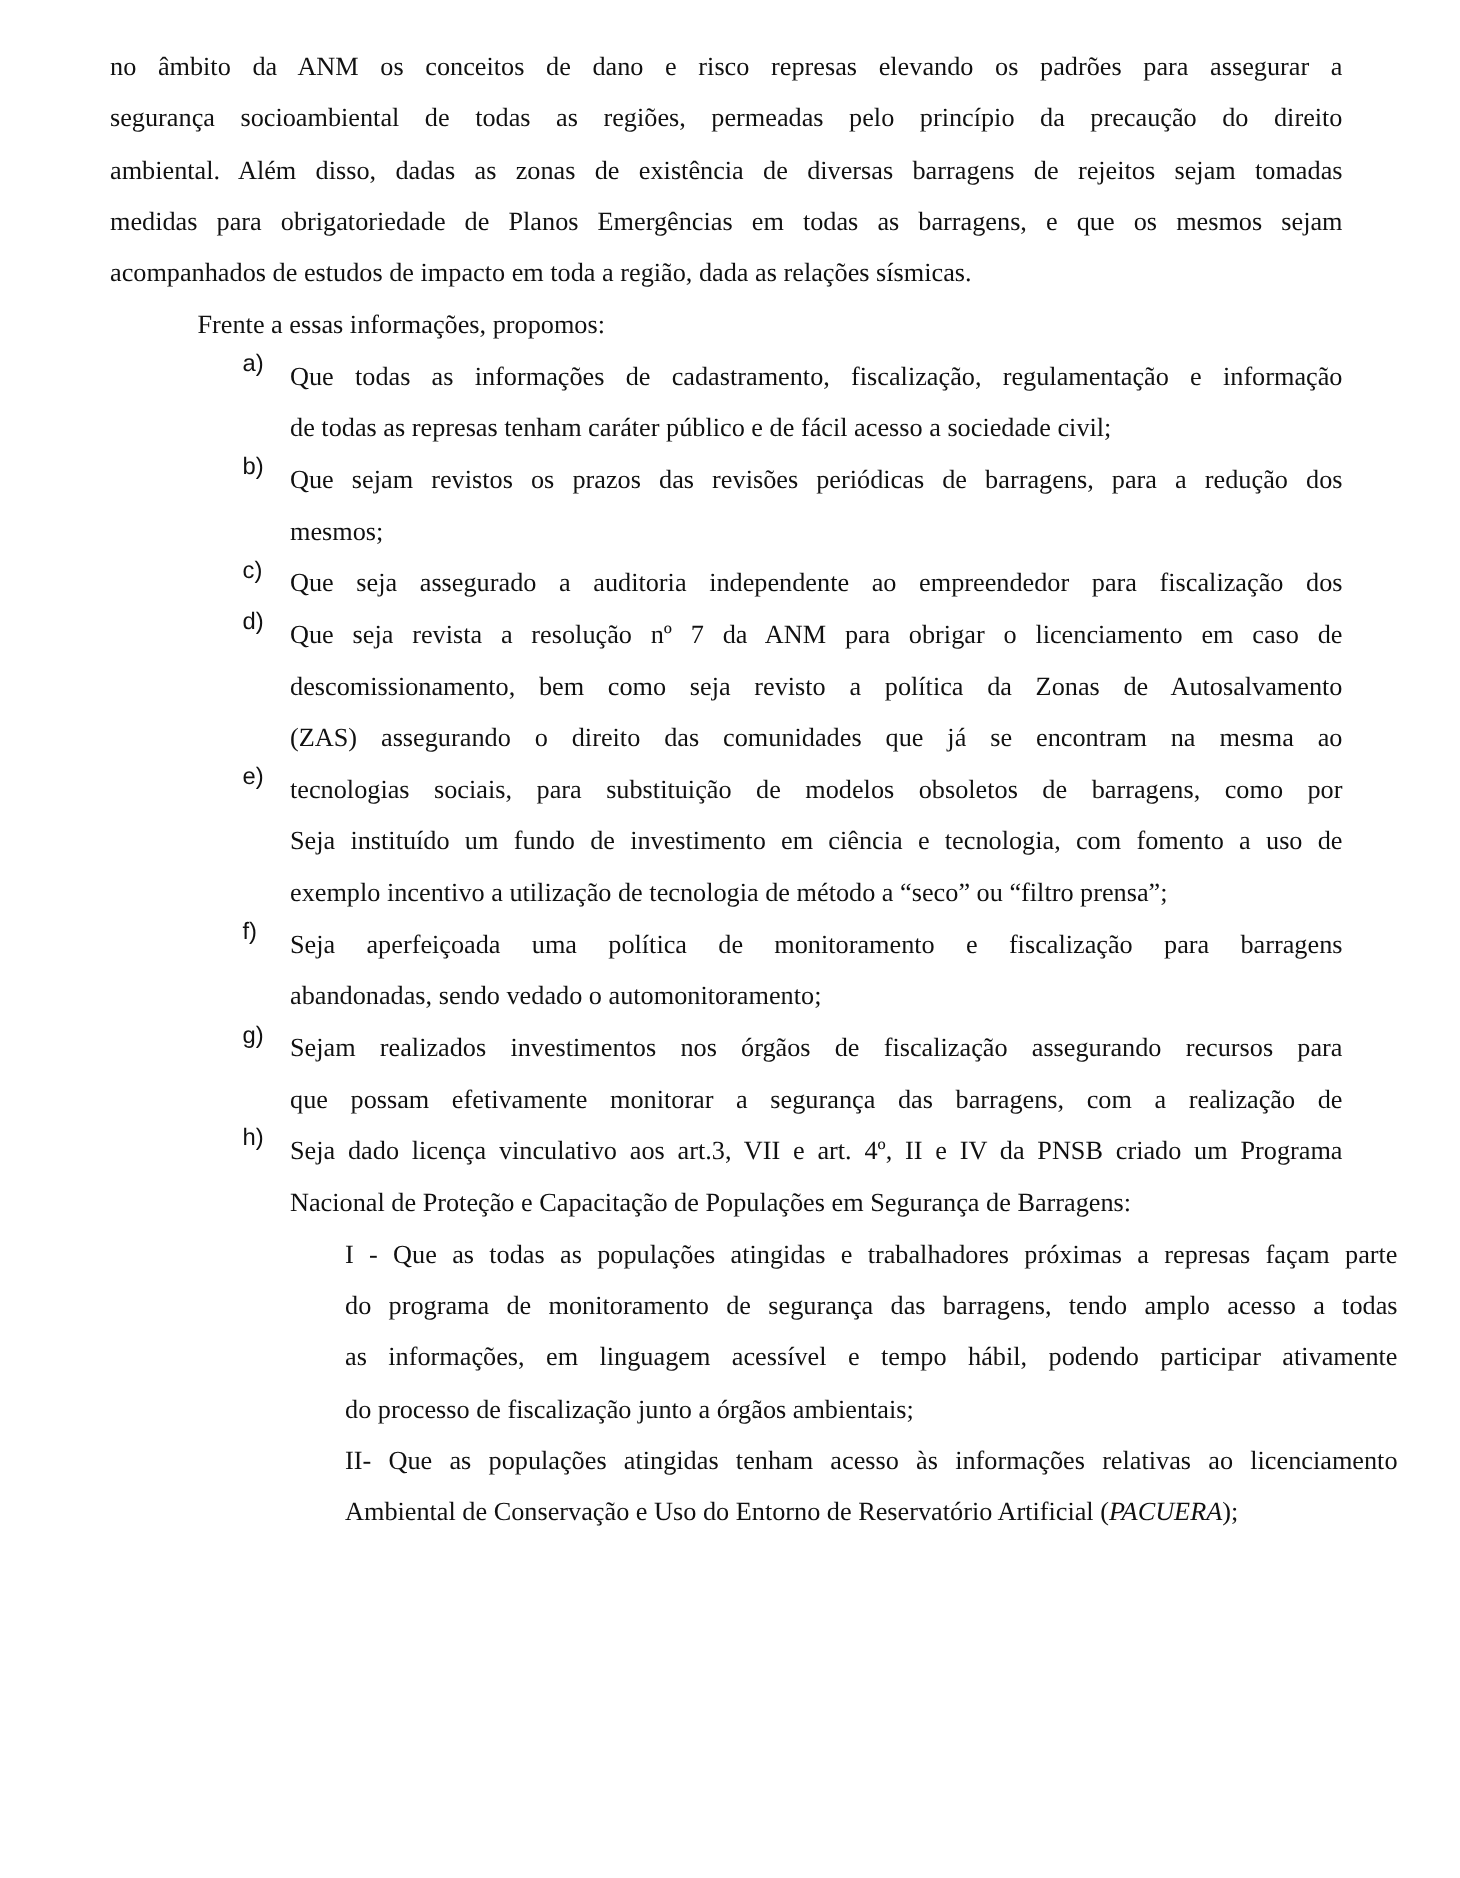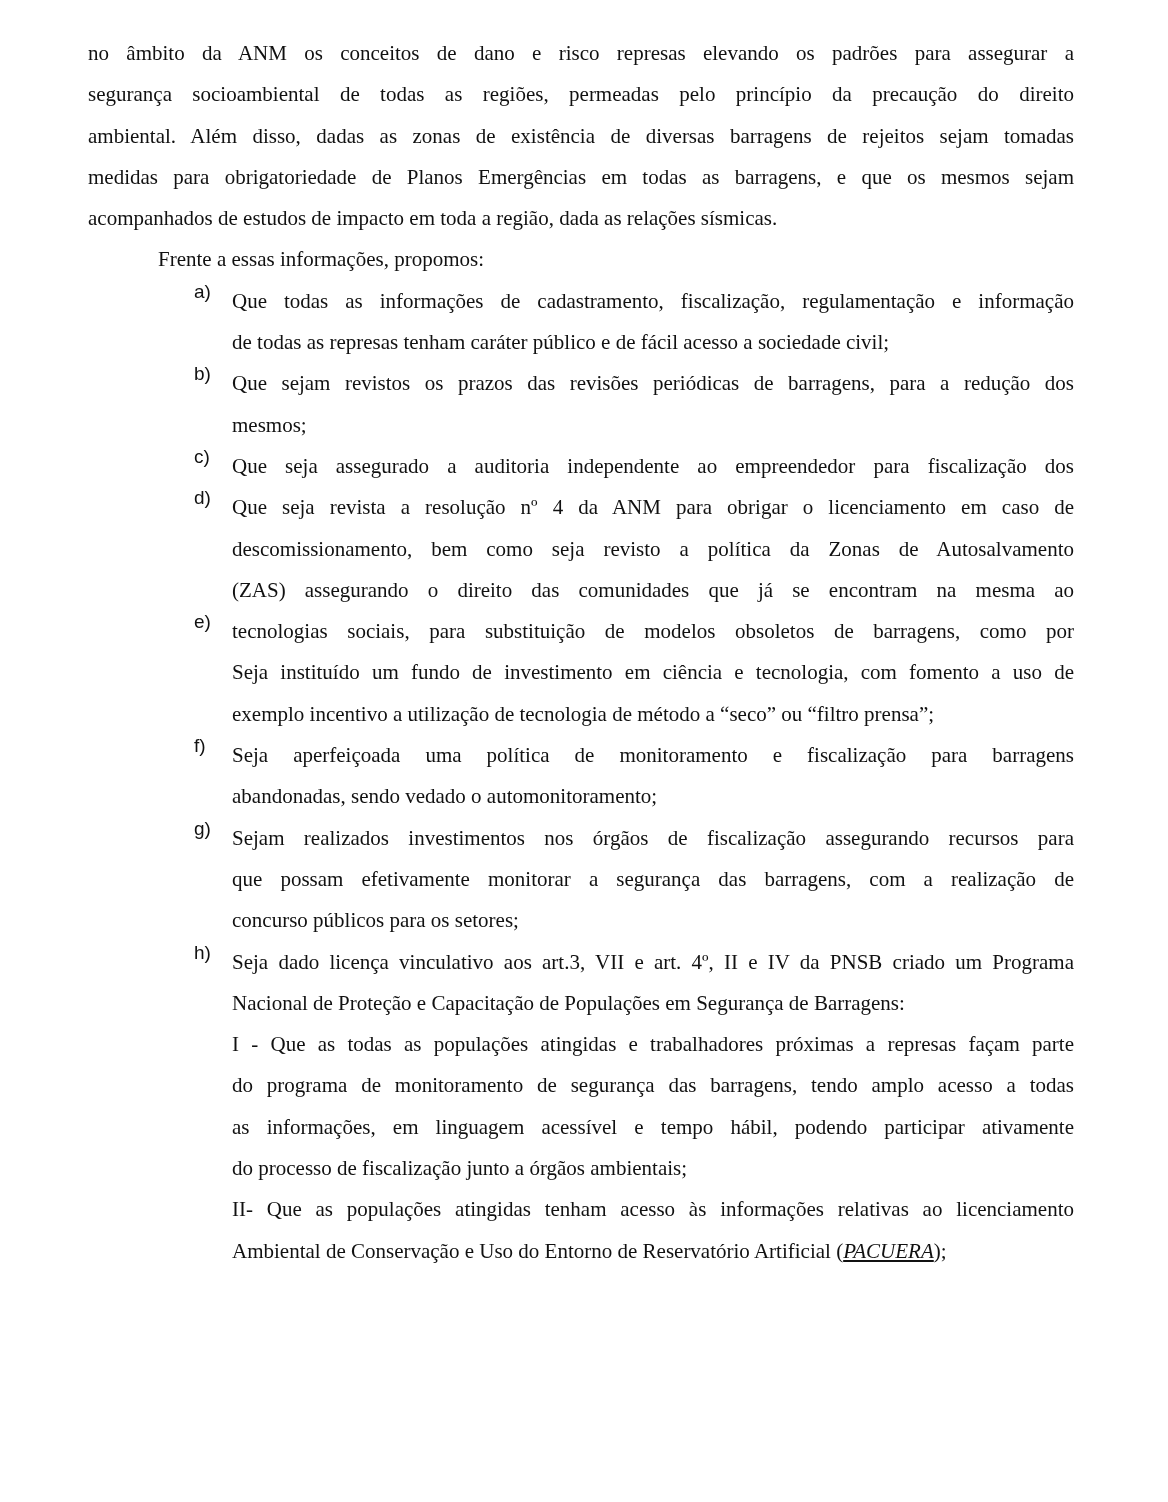--- a/index.html
+++ b/index.html
@@ -49,22 +49,23 @@
       text-align-last: left;
     }
     .item .line {
       width: 842px;
     }
     .sub {
       padding-left: 144px;
     }
     .sub .line {
       width: 842px;
+      margin-left: 44px;
     }
-    em { font-style: italic; text-decoration: underline; }
+    em { font-style: italic; }
   </style>
 </head>
 <body>
 
 <div class="page">
 
   <div>
     <div class="line">no âmbito da ANM os conceitos de dano e risco represas elevando os padrões para assegurar a</div>
     <div class="line">segurança socioambiental de todas as regiões, permeadas pelo princípio da precaução do direito</div>
     <div class="line">ambiental. Além disso, dadas as zonas de existência de diversas barragens de rejeitos sejam tomadas</div>
@@ -88,21 +89,21 @@
       <div class="line last">mesmos;</div>
     </div>
 
     <div class="item">
       <span class="marker">c)</span>
       <div class="line">Que seja assegurado a auditoria independente ao empreendedor para fiscalização dos</div>
     </div>
 
     <div class="item">
       <span class="marker">d)</span>
-      <div class="line">Que seja revista a resolução nº 4 da ANM para obrigar o licenciamento em caso de</div>
+      <div class="line">Que seja revista a resolução nº 7 da ANM para obrigar o licenciamento em caso de</div>
       <div class="line">descomissionamento, bem como seja revisto a política da Zonas de Autosalvamento</div>
       <div class="line">(ZAS) assegurando o direito das comunidades que já se encontram na mesma ao</div>
     </div>
 
     <div class="item">
       <span class="marker">e)</span>
       <div class="line">tecnologias sociais, para substituição de modelos obsoletos de barragens, como por</div>
       <div class="line">Seja instituído um fundo de investimento em ciência e tecnologia, com fomento a uso de</div>
       <div class="line last">exemplo incentivo a utilização de tecnologia de método a “seco” ou “filtro prensa”;</div>
     </div>
@@ -110,21 +111,20 @@
     <div class="item">
       <span class="marker">f)</span>
       <div class="line">Seja aperfeiçoada uma política de monitoramento e fiscalização para barragens</div>
       <div class="line last">abandonadas, sendo vedado o automonitoramento;</div>
     </div>
 
     <div class="item">
       <span class="marker">g)</span>
       <div class="line">Sejam realizados investimentos nos órgãos de fiscalização assegurando recursos para</div>
       <div class="line">que possam efetivamente monitorar a segurança das barragens, com a realização de</div>
-      <div class="line last">concurso públicos para os setores;</div>
     </div>
 
     <div class="item">
       <span class="marker">h)</span>
       <div class="line">Seja dado licença vinculativo aos art.3, VII e art. 4º, II e IV da PNSB criado um Programa</div>
       <div class="line last">Nacional de Proteção e Capacitação de Populações em Segurança de Barragens:</div>
     </div>
 
     <div class="sub">
       <div class="line">I - Que as todas as populações atingidas e trabalhadores próximas a represas façam parte</div>

